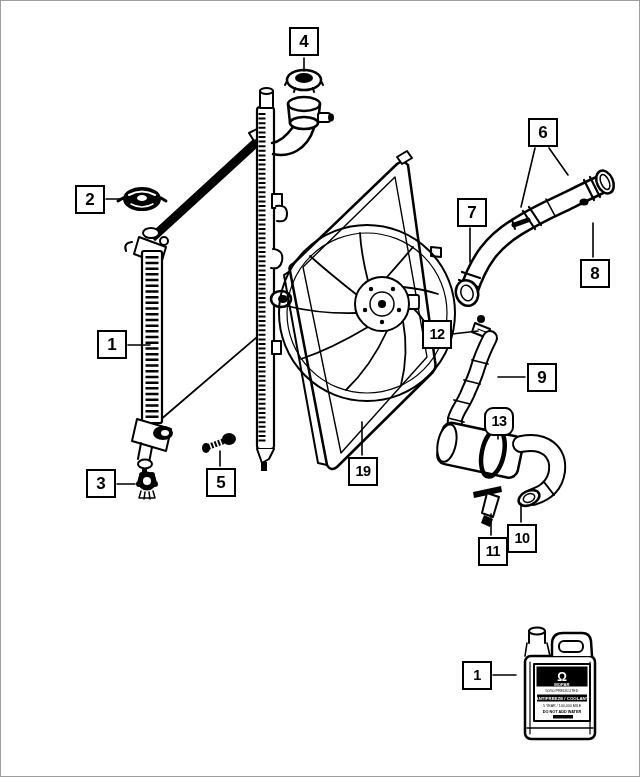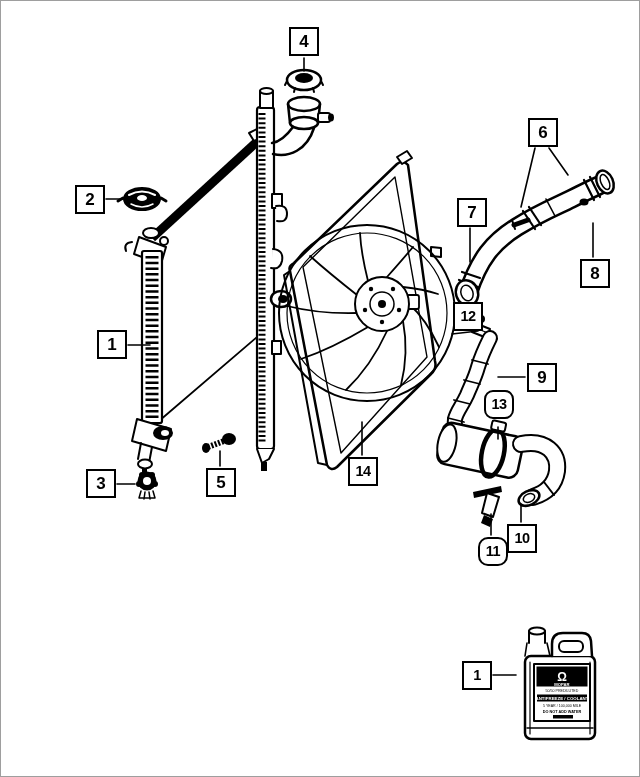--- a/index.html
+++ b/index.html
@@ -263,29 +263,29 @@
     </div>
   <div class="callout" style="left:579px;top:258px;">
       <span>8</span>
     </div>
   <div class="callout" style="left:526px;top:362px;">
       <span>9</span>
     </div>
   <div class="callout two" style="left:506px;top:523px;align-items:center;">
       <span>10</span>
     </div>
-  <div class="callout two" style="left:477px;top:536px;border-radius:10px;">
+  <div class="callout two" style="left:477px;top:536px;">
       <span>11</span>
     </div>
-  <div class="callout two" style="left:421px;top:301px;margin-left:31px;">
+  <div class="callout two" style="left:421px;top:319px;">
       <span>12</span>
     </div>
-  <div class="callout two" style="left:483px;top:389px;border-radius:9px;">
+  <div class="callout two" style="left:483px;top:406px;border-radius:9px;">
       <span>13</span>
     </div>
   <div class="callout two" style="left:347px;top:456px;">
-      <span>14</span>
+      <span>19</span>
     </div>
   <div class="callout two" style="left:461px;top:660px;">
       <span>1</span>
     </div>
 
 </div>
 
 </body></html>

